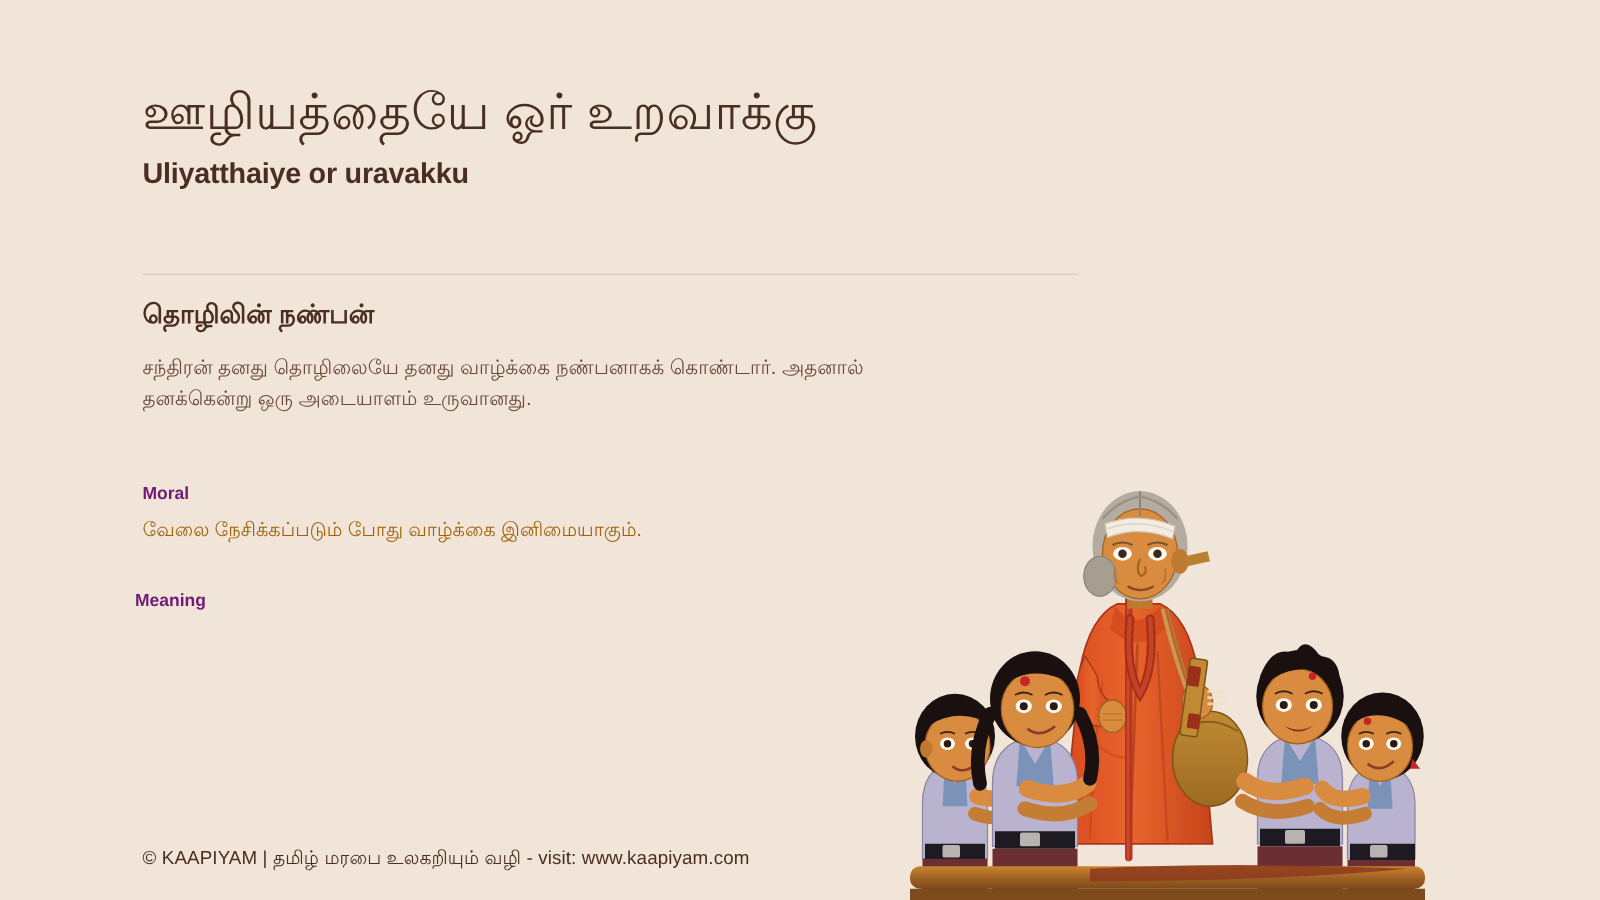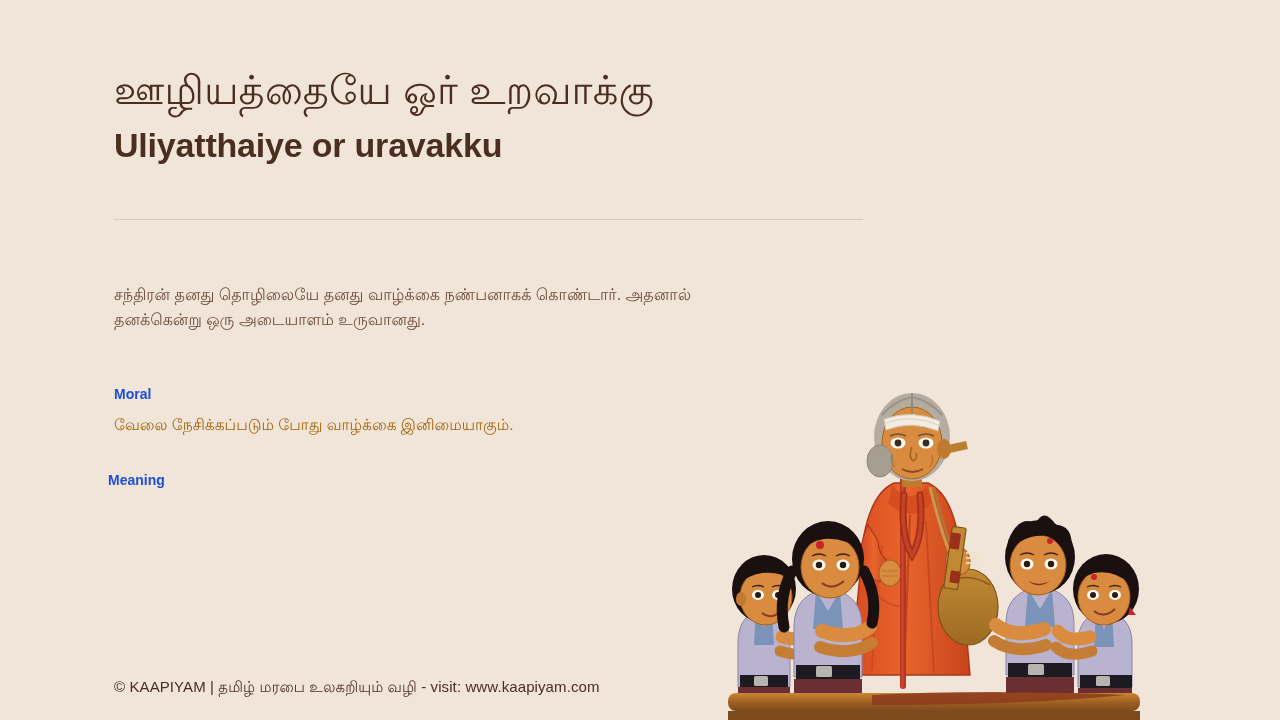--- a/index.html
+++ b/index.html
@@ -33,21 +33,21 @@
   .title-ta {
     font-size: 40px;
     line-height: 1.22;
     font-weight: 400;
     color: #4a2e22;
     letter-spacing: 0.2px;
     margin: 0;
     white-space: nowrap;
   }
   .title-en {
-    font-size: 34px;
+    font-size: 23px;
     line-height: 1.25;
     font-weight: 700;
     color: #4a2e22;
     margin: 9px 0 0 0;
     letter-spacing: -0.2px;
     white-space: nowrap;
   }
   .divider {
     position: absolute;
     left: 114px;
@@ -73,21 +73,21 @@
     left: 114px;
     top: 283px;
     width: 660px;
     font-size: 16px;
     line-height: 1.55;
     color: #6b4a3a;
   }
   .label {
     font-size: 14px;
     font-weight: 700;
-    color: #1d4ed8;
+    color: #701a75;
     line-height: 1.3;
   }
   .value {
     font-size: 15.5px;
     color: #a16207;
     line-height: 1.55;
     width: 700px;
   }
   .moral-label { left: 114px; top: 385px; }
   .moral-value { left: 114px; top: 413px; }
@@ -122,20 +122,21 @@
 
 <div class="card">
 
   <div class="content">
     <div class="title-ta">ஊழியத்தையே ஓர் உறவாக்கு</div>
     <div class="title-en">Uliyatthaiye or uravakku</div>
   </div>
 
   <div class="divider"></div>
 
+  <div class="section story-head">தொழிலின் நண்பன்</div>
   <div class="section story-body">சந்திரன் தனது தொழிலையே தனது வாழ்க்கை நண்பனாகக் கொண்டார். அதனால் தனக்கென்று ஒரு அடையாளம் உருவானது.</div>
 
   <div class="section label moral-label">Moral</div>
   <div class="section value moral-value">வேலை நேசிக்கப்படும் போது வாழ்க்கை இனிமையாகும்.</div>
 
   <div class="section label meaning-label">Meaning</div>
 
   <div class="footer">© KAAPIYAM | தமிழ் மரபை உலகறியும் வழி - visit: www.kaapiyam.com</div>
 
   <div class="illustration">

